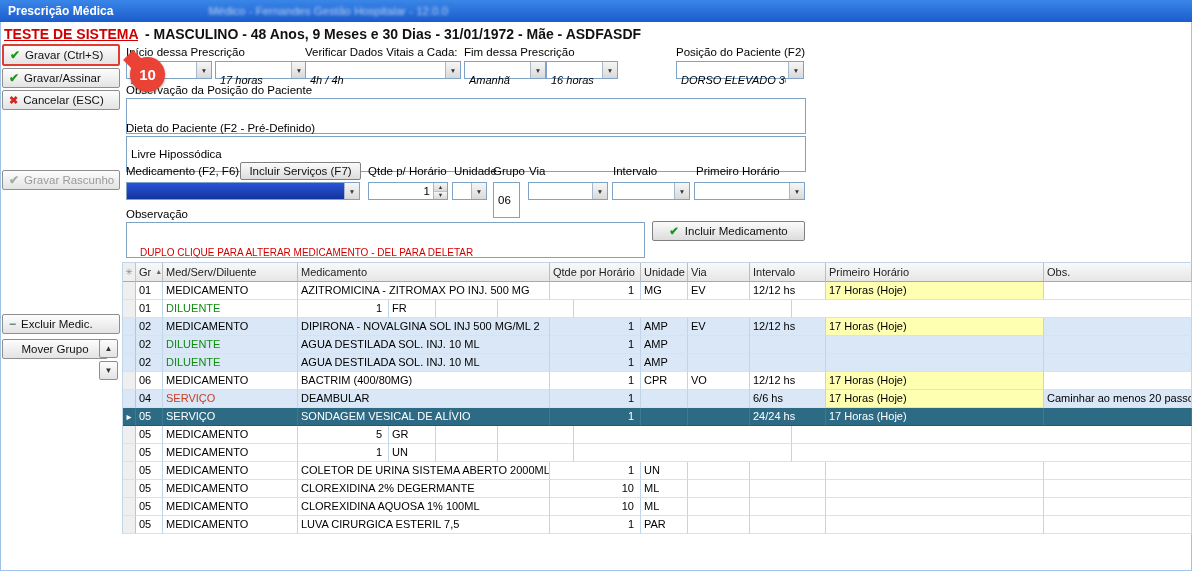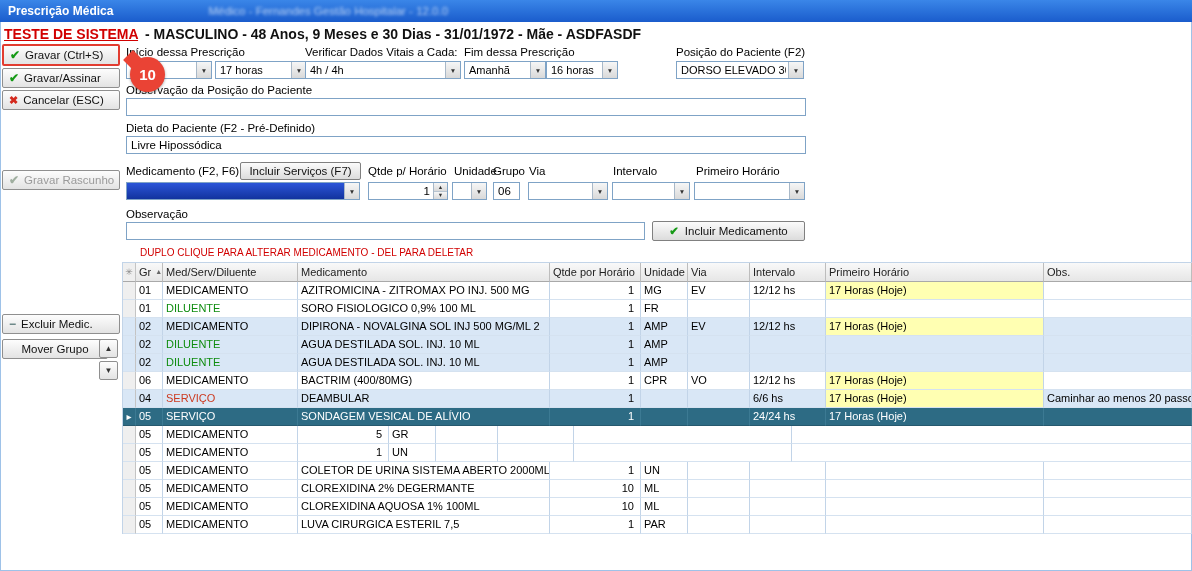--- a/index.html
+++ b/index.html
@@ -28,26 +28,26 @@
   .sbtn .mn { color:#5f7d7d; font-weight:bold; font-size:12px; }
   .gravar { border:2px solid #e23c30; height:22px; }
   .disabled { color:#9a9a9a; }
   .disabled .ck { color:#9fae9f; }
   .tiny { position:absolute; width:19px; height:19px; display:flex; align-items:center; justify-content:center;
     background:linear-gradient(#fdfdfd,#e3e3e3); border:1px solid #8f8f8f; border-radius:2px; font-size:8px; color:#333; }
 
   
   .lbl { position:absolute; font-size:11.5px; color:#000; white-space:nowrap; }
   .combo { position:absolute; height:18px; border:1px solid #7fa3c6; background:#fff; font-size:11px; }
-  .combo .ctext { position:absolute; left:4px; top:2px; right:17px; overflow:hidden; white-space:nowrap; }
+  .combo .ctext { position:absolute; left:4px; top:12px; right:17px; overflow:hidden; white-space:nowrap;font-style:italic; }
   .combo .dd { position:absolute; right:0; top:0; bottom:0; width:15px; display:flex; align-items:center;
     justify-content:center; font-size:6.5px; color:#333; background:linear-gradient(#f6f6f6,#d9d9d9);
     border-left:1px solid #a8b8c8; }
   .combo.blue { background:linear-gradient(#2b55d8,#12339e); }
-  .tb { position:absolute; height:18px; border:1px solid #7fa3c6; background:#fff;
+  .tb { position:absolute; height:36px; border:1px solid #7fa3c6; background:#fff;
     font:11.5px "Liberation Sans",sans-serif; padding:1px 4px; }
   .spinner { position:absolute; height:18px; border:1px solid #7fa3c6; background:#fff; font-size:11.5px; }
   .spinner .stext { position:absolute; right:17px; top:2px; }
   .spinner .spin { position:absolute; right:0; top:0; bottom:0; width:14px; display:flex; flex-direction:column;
     border-left:1px solid #a8b8c8; }
   .spinner .spin span { flex:1; display:flex; align-items:center; justify-content:center; font-size:5.5px;
     color:#333; background:linear-gradient(#f6f6f6,#d9d9d9); }
   .spinner .spin span + span { border-top:1px solid #b8c4d0; }
   .formbtn { position:absolute; display:flex; align-items:center; justify-content:center; gap:6px;
     background:linear-gradient(#fbfbfb,#dcdcdc); border:1px solid #808080; border-radius:2px;
@@ -237,21 +237,20 @@
         <div class="gcell c4">MG</div>
         <div class="gcell c5">EV</div>
         <div class="gcell c6">12/12 hs</div>
         <div class="gcell c7 yellow">17 Horas (Hoje)</div>
         <div class="gcell c8"></div>
       </div>
       <div class="grow drow">
         <div class="gcell ind"></div>
         <div class="gcell c0">01</div>
         <div class="gcell c1 t-dil">DILUENTE</div>
-        <div class="gcell c2">SORO FISIOLOGICO 0,9% 100 ML</div>
         <div class="gcell c3">1</div>
         <div class="gcell c4">FR</div>
         <div class="gcell c5"></div>
         <div class="gcell c6"></div>
         <div class="gcell c7"></div>
         <div class="gcell c8"></div>
       </div>
       <div class="grow drow zebra">
         <div class="gcell ind"></div>
         <div class="gcell c0">02</div>

